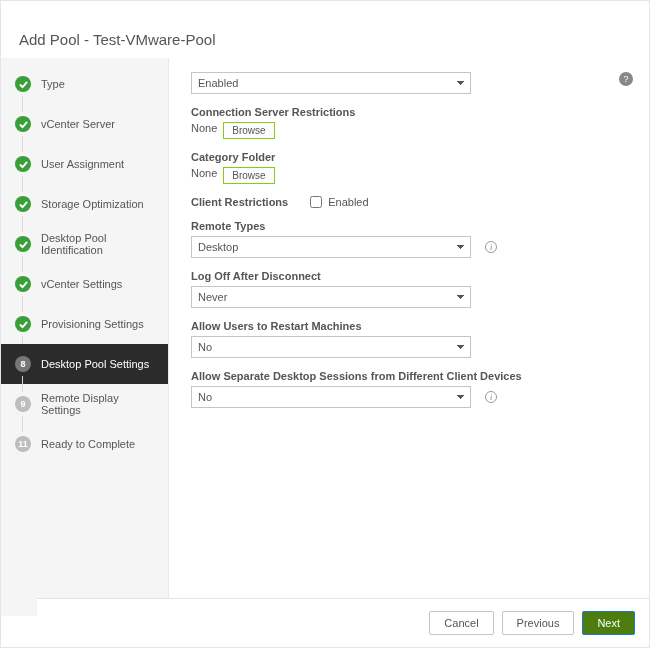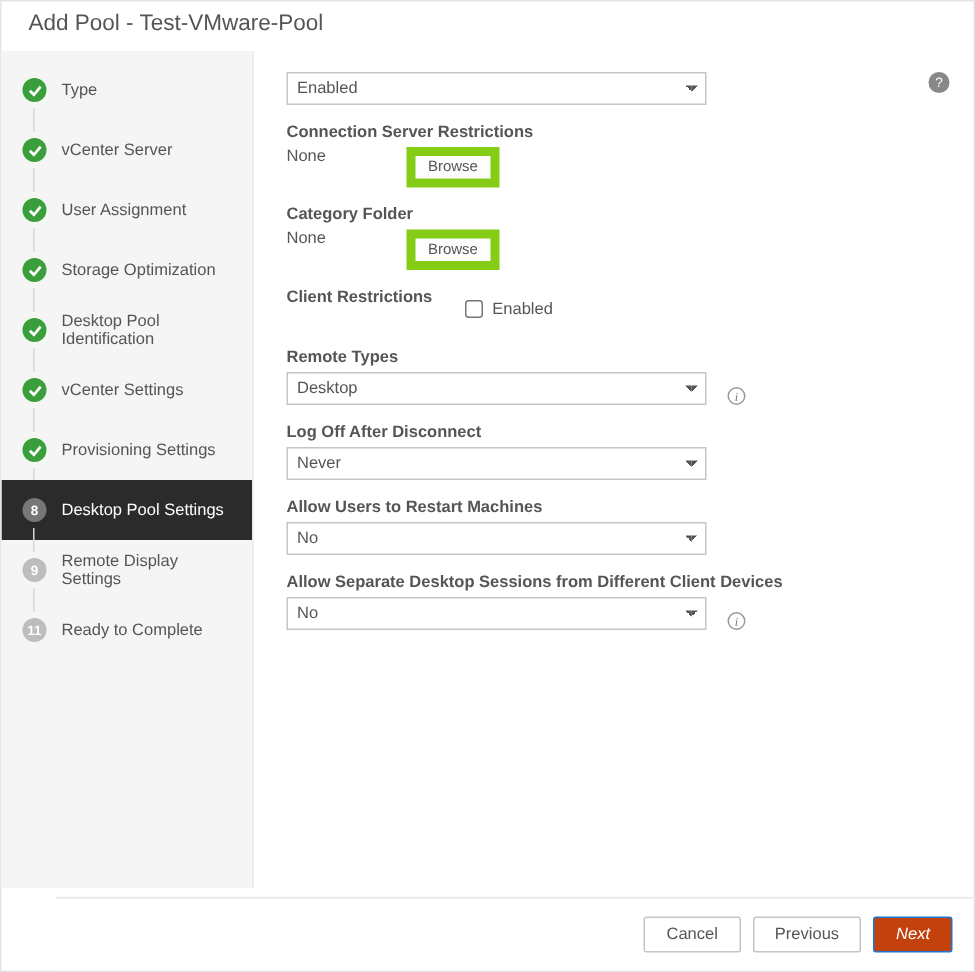--- a/index.html
+++ b/index.html
@@ -1,44 +1,44 @@
 <!DOCTYPE html>
 <html><head>
 <meta charset="utf-8">
 <style>
   * { box-sizing: border-box; margin: 0; padding: 0; }
   body { font-family: Arial, Helvetica, sans-serif; font-size: 12px; color: #333; background: #fff; width: 650px; height: 648px; position: relative; border: 1px solid #e5e5e5; }
-  .header { padding: 6px 18px 10px; font-size: 15px; color: #555; }
+  .header { padding: 30px 18px 10px; font-size: 15px; color: #555; }
   .container { display: flex; height: 558px; }
   .sidebar { width: 168px; background: #f5f5f5; border-right: 1px solid #e9e9e9; padding-top: 6px; }
   .step { display: flex; align-items: center; padding: 8px 12px 8px 14px; font-size: 11px; color: #555; cursor: pointer; position: relative; min-height: 40px; }
   .step.active { background: #2b2b2b; color: #fff; }
   .step .circle { width: 16px; height: 16px; border-radius: 50%; display: flex; align-items: center; justify-content: center; margin-right: 10px; flex-shrink: 0; font-size: 9px; font-weight: bold; color: #fff; }
   .step .circle.done { background: #3a9e3a; }
   .step .circle.current { background: #777; }
   .step .circle.pending { background: #bdbdbd; color: #fff; }
   .step .circle.done svg { width: 9px; height: 9px; }
   .step .line { position: absolute; left: 21px; top: 32px; width: 1px; height: 16px; background: #d8d8d8; }
   .step.active .line { background: #d8d8d8; }
   .step:last-child .line { display: none; }
   .main { flex: 1; padding: 14px 22px 10px 22px; position: relative; overflow-y: auto; }
   .help-icon { position: absolute; top: 14px; right: 16px; width: 14px; height: 14px; border-radius: 50%; background: #888; color: #fff; font-size: 9px; display: flex; align-items: center; justify-content: center; cursor: pointer; }
   .field { margin-bottom: 12px; }
   .field-label { font-size: 11px; color: #555; margin-bottom: 4px; font-weight: 600; }
   select { width: 280px; height: 22px; border: 1px solid #c5c5c5; background: #fff; font-size: 11px; padding: 0 6px; color: #555; appearance: none; background-image: linear-gradient(45deg, transparent 50%, #555 50%), linear-gradient(135deg, #555 50%, transparent 50%); background-position: right 9px top 8px, right 5px top 8px; background-size: 4px 4px, 4px 4px; background-repeat: no-repeat; }
   .inline-row { display: flex; gap: 6px; }
   .inline-row .none-text { font-size: 11px; color: #555; }
-  .browse-btn { font-size: 10px; padding: 2px 8px; border: 6px solid #84cc16; background: #fdfdfd; color: #555; cursor: pointer; margin-left: 48px; }
+  .browse-btn { font-size: 10px; padding: 2px 8px; border: 1px solid #84cc16; background: #fdfdfd; color: #555; cursor: pointer; }
   .checkbox-row { display: flex; align-items: center; gap: 6px; font-size: 11px; color: #555; }
   .checkbox-row input { width: 12px; height: 12px; }
   .info-icon { width: 12px; height: 12px; border: 1px solid #999; border-radius: 50%; display: inline-flex; align-items: center; justify-content: center; font-size: 8px; color: #777; margin-left: 14px; font-style: italic; font-family: serif; cursor: default; }
-  .row-with-info { display: flex; align-items: flex-end; }
+  .row-with-info { display: flex; align-items: center; }
   .footer { position: absolute; bottom: 0; left: 0; right: 0; display: flex; justify-content: flex-end; gap: 8px; padding: 12px 14px; border-top: 1px solid #e5e5e5; background: #fff; margin-left: 36px; }
   .btn { font-size: 11px; padding: 5px 14px; border: 1px solid #c5c5c5; background: #fff; color: #555; cursor: pointer; border-radius: 2px; }
-  .btn.primary { background: #c2410c; border-color: #1976d2; color: #fff; font-style: italic; }
+  .btn.primary { background: #4d7c0f; border-color: #1976d2; color: #fff; }
 </style>
 </head>
 <body>
 
 <div class="header">Add Pool - Test-VMware-Pool</div>
 
 <div class="container">
   <div class="sidebar" id="sidebar">
       <div class="step">
         <span class="circle done">
@@ -139,21 +139,21 @@
     <div class="field">
       <div class="field-label">Category Folder</div>
       <div class="inline-row">
         <span class="none-text">None</span>
         <button class="browse-btn">Browse</button>
       </div>
     </div>
 
     <div class="field">
       <div class="checkbox-row">
-        <span class="field-label" style="margin-bottom:16px;">Client Restrictions</span>
+        <span class="field-label" style="margin-bottom:0;">Client Restrictions</span>
         <span style="width:10px;"></span>
         <input type="checkbox" style="">
         <span>Enabled</span>
       </div>
     </div>
 
     <div class="field">
       <div class="field-label">Remote Types</div>
       <div class="row-with-info">
         <select>

